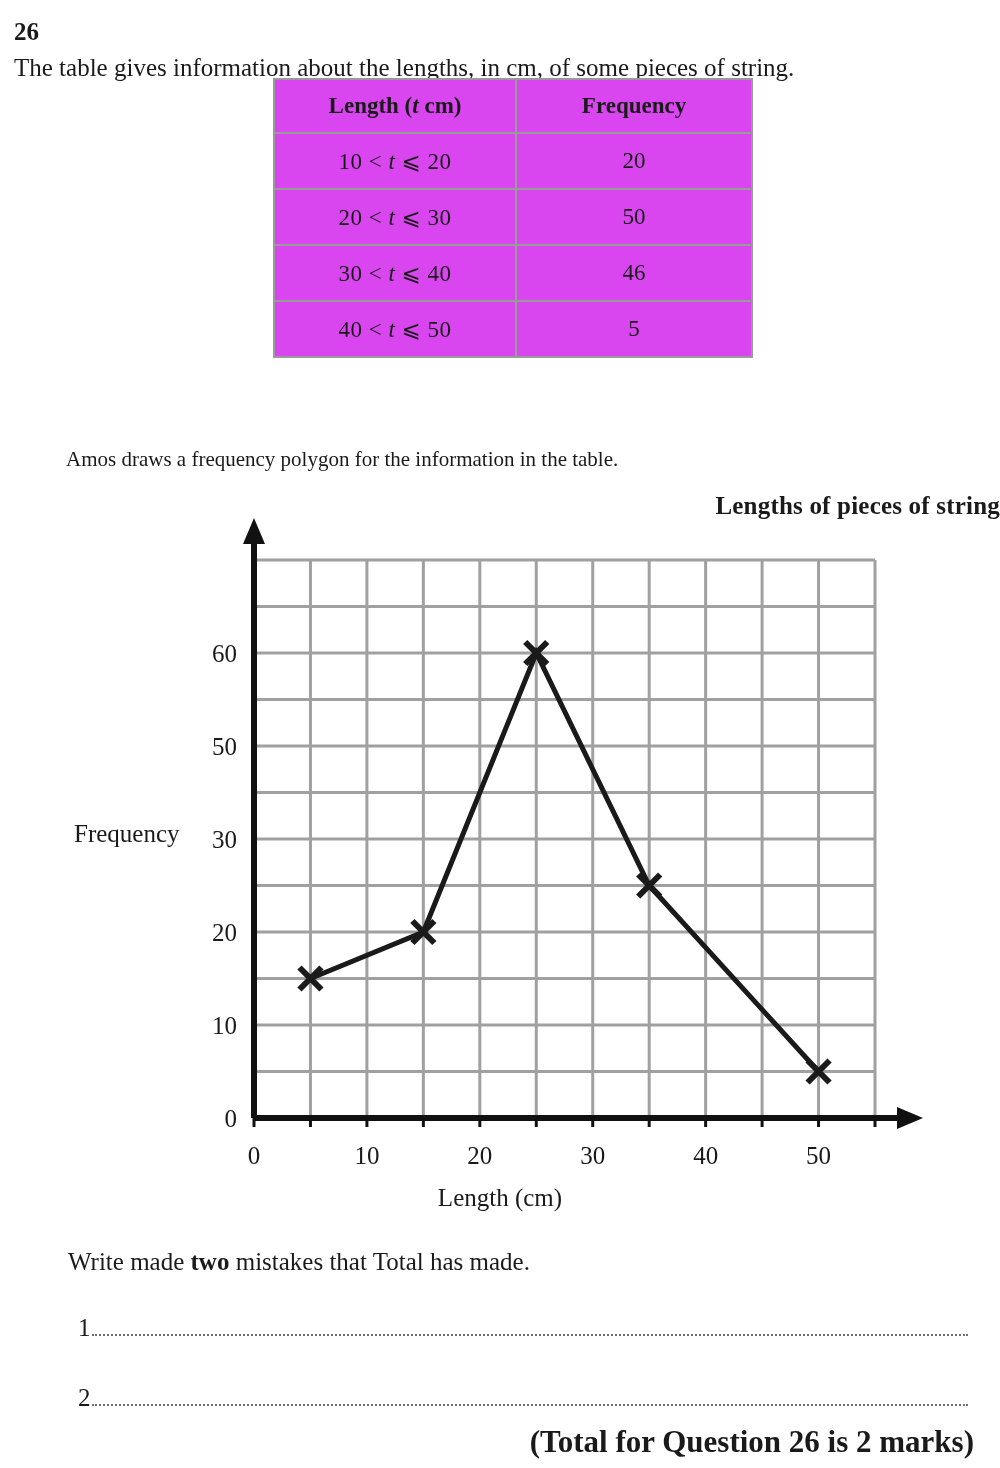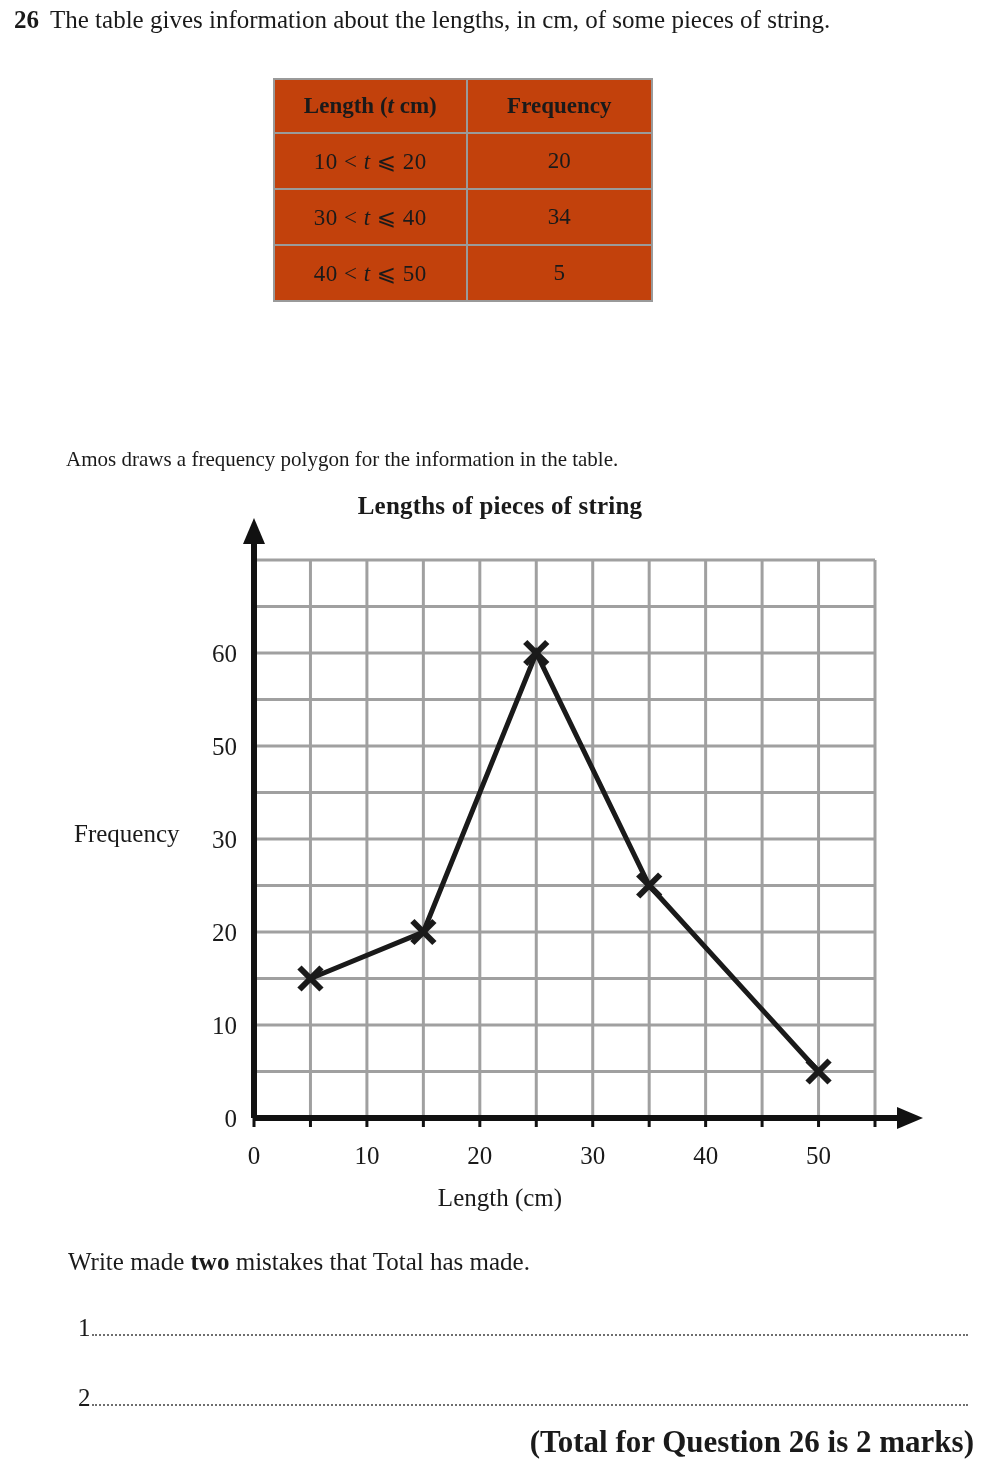--- a/index.html
+++ b/index.html
@@ -13,46 +13,47 @@
     position: relative;
     font-family: "Liberation Serif", "DejaVu Serif", serif;
     color: #1a1a1a;
     overflow: hidden;
   }
 
   
   .q-header {
     position: absolute;
     left: 14px;
-    top: 4px;
+    top: 16px;
     width: 970px;
     display: flex;
-    align-items: flex-end;
+    align-items: flex-start;
+    flex-direction: column;
   }
   .q-number {
     font-weight: bold;
     font-size: 25px;
     line-height: 32px;
     width: 36px;
     flex: 0 0 36px;
   }
   .q-text {
     font-size: 25px;
     line-height: 32px;
     white-space: nowrap;
   }
 
   
   .freq-table {
     position: absolute;
     left: 273px;
     top: 78px;
     border-collapse: collapse;
-    width: 380px;
-    background: #c2410c;
+    width: 480px;
+    background: #d946ef;
   }
   .freq-table td, .freq-table th {
     border: 2px solid #9a9a9a;
     text-align: center;
     font-size: 23px;
     height: 54px;
     padding: 0;
     font-weight: normal;
   }
   .freq-table th {
@@ -83,21 +84,21 @@
     left: 0;
     top: 492px;
     width: 1000px;
     height: 740px;
   }
   .chart-title {
     position: absolute;
     left: 0;
     top: 0;
     width: 1000px;
-    text-align: center;
+    text-align: right;
     font-size: 25px;
     font-weight: bold;
     letter-spacing: 0.2px;
   }
   .graph-svg {
     position: absolute;
     left: 0;
     top: 0;
   }
   .axis-label-y {
@@ -176,22 +177,26 @@
       <th class="col-length"><span>Length (</span><span class="ital">t</span><span> cm)</span></th>
       <th class="col-freq">Frequency</th>
     </tr>
   </thead>
   <tbody>
     <tr>
       <td class="ineq-cell"><span>10</span>&nbsp;<span>&lt;</span>&nbsp;<span class="ital">t</span>&nbsp;<span>⩽</span>&nbsp;<span>20</span></td>
       <td>20</td>
     </tr>
     <tr>
+      <td class="ineq-cell"><span>20</span>&nbsp;<span>&lt;</span>&nbsp;<span class="ital">t</span>&nbsp;<span>⩽</span>&nbsp;<span>30</span></td>
+      <td>50</td>
+    </tr>
+    <tr>
       <td class="ineq-cell"><span>30</span>&nbsp;<span>&lt;</span>&nbsp;<span class="ital">t</span>&nbsp;<span>⩽</span>&nbsp;<span>40</span></td>
-      <td>34</td>
+      <td>46</td>
     </tr>
     <tr>
       <td class="ineq-cell"><span>40</span>&nbsp;<span>&lt;</span>&nbsp;<span class="ital">t</span>&nbsp;<span>⩽</span>&nbsp;<span>50</span></td>
       <td>5</td>
     </tr>
   </tbody>
 </table>
 
 <div class="lead-in">Amos draws a frequency polygon for the information in the table.</div>
 

